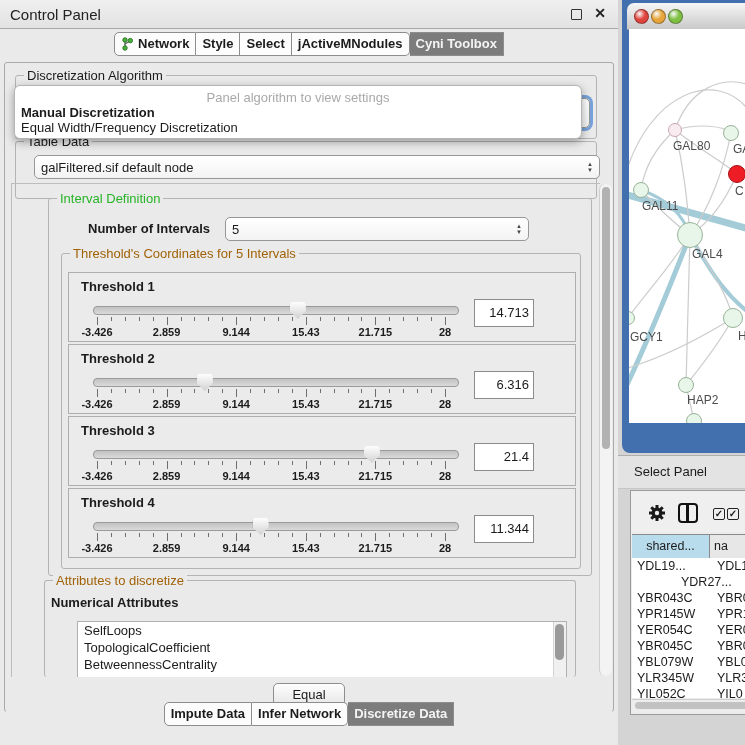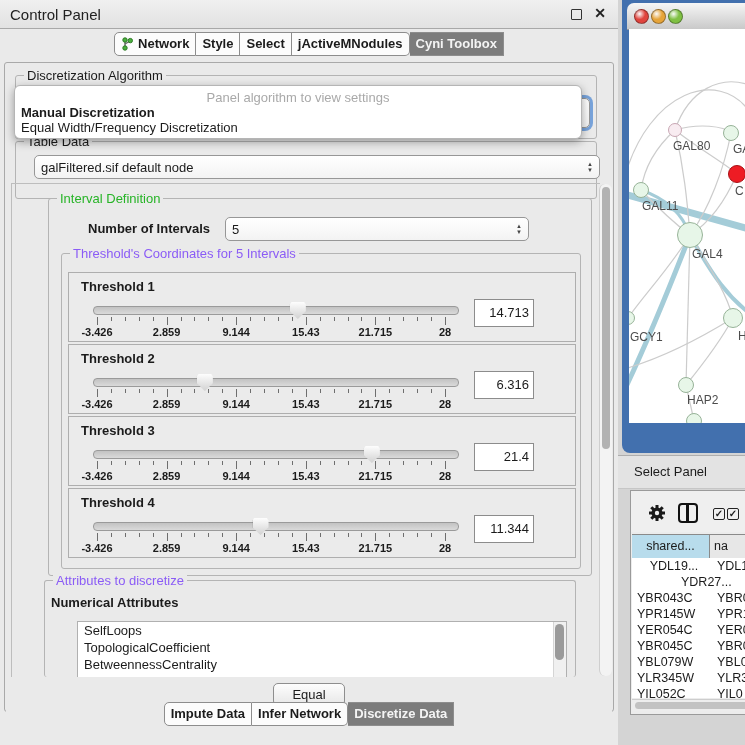--- a/index.html
+++ b/index.html
@@ -88,21 +88,21 @@
   .cb{position:absolute;top:17px;width:10px;height:10px;border:1.6px solid #222;border-radius:2px;
     font-size:10px;line-height:10px;font-weight:bold;text-align:center;}
   .th-row{position:absolute;left:1px;right:0;top:43px;height:23px;display:flex;border-top:1px solid #8a8a8a;
     border-bottom:1px solid #8a8a8a;}
   .th-cell{box-sizing:border-box;border-right:1px solid #8a8a8a;line-height:23px;text-align:center;
     font-size:12.5px;overflow:hidden;white-space:nowrap;}
   .tb-rows{position:absolute;left:1px;right:0;top:67px;height:140px;background:#fff;overflow:hidden;}
   .trow{display:flex;height:16px;line-height:16px;font-size:12.5px;}
   .trow span{overflow:hidden;white-space:nowrap;}
   .hsb{position:absolute;left:1px;right:1px;top:208px;height:11px;background:#ededed;border-top:1px solid #cdcdcd;}
-  .gt.green{color:#27b427;} .gt.blue{color:#8b5cf6;}
+  .gt.green{color:#27b427;} .gt.blue{color:#a16207;}
 </style>
 </head>
 <body>
 
 <div class="left-panel">
   <div class="titlebar">
     <span class="t">Control Panel</span>
     <span class="float-ic"></span>
     <span class="close-ic">✕</span>
   </div>
@@ -472,21 +472,21 @@
     <div class="icon-split"></div>
     <div class="cb" style="left:82px;">✓</div>
     <div class="cb" style="left:96px;">✓</div>
   </div>
   <div class="th-row">
     <div class="th-cell" style="width:78px;background:#b8dcec;">shared...</div>
     <div class="th-cell" style="flex:1;background:#e7e7e7;text-align:left;padding-left:4px;">na</div>
   </div>
   <div class="tb-rows" id="table-rows">
       <div class="trow">
-        <span style="width: 74px; padding-left: 5px; text-align: center;">YDL19...</span>
+        <span style="width: 74px; padding-left: 5px;">YDL19...</span>
         <span style="flex: 1 1 0%; padding-left: 6px;">YDL1</span>
       </div>
       <div class="trow">
         <span style="width: 74px; padding-left: 5px; margin-left: 44px;">YDR27...</span>
         <span style="flex: 1 1 0%; padding-left: 6px;">YDR2</span>
       </div>
       <div class="trow">
         <span style="width: 74px; padding-left: 5px;">YBR043C</span>
         <span style="flex: 1 1 0%; padding-left: 6px;">YBR0</span>
       </div>

